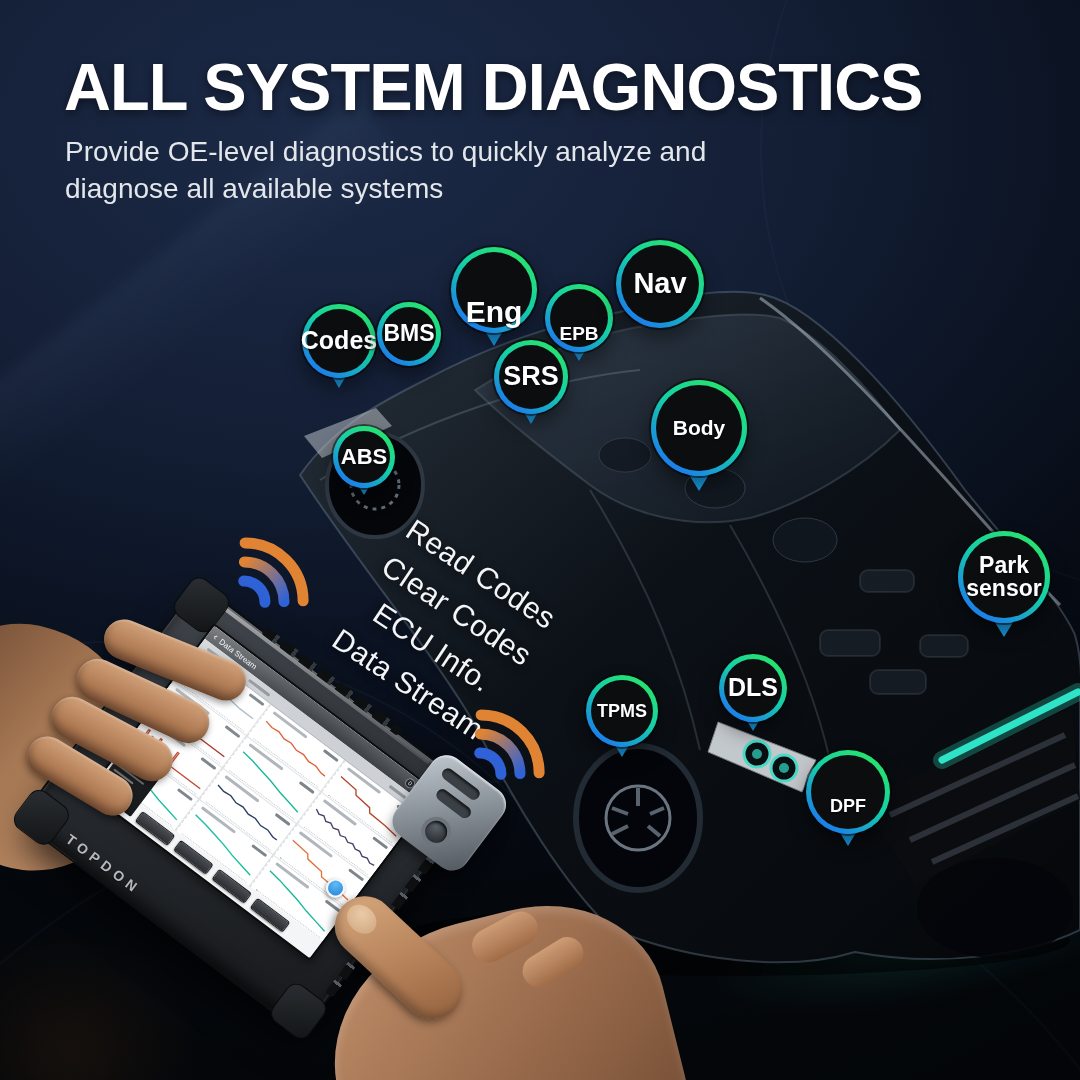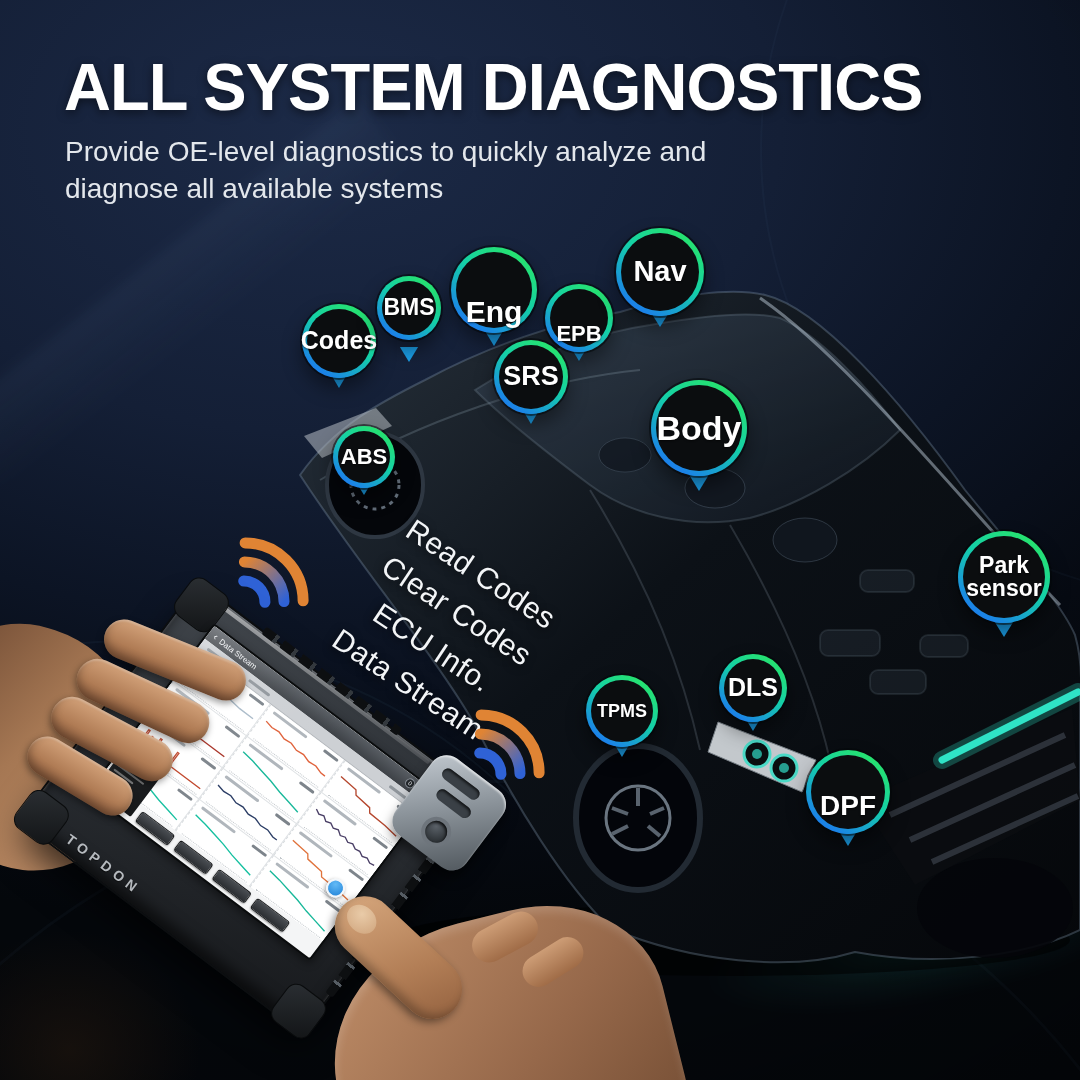--- a/index.html
+++ b/index.html
@@ -201,63 +201,63 @@
     <div>ECU Info.</div>
     <div>Data Stream</div>
   </div>
 
   <div id="bubbles">
       <div class="pointer" style="left: 328.5px; top: 371px; width: 21px; height: 17px; background: rgb(27, 159, 232);"></div>
       <div class="bubble" style="left: 302px; top: 304px; width: 74px; height: 74px; border: 5px solid transparent; background: linear-gradient(rgb(11, 13, 15), rgb(11, 13, 15)) padding-box padding-box, linear-gradient(215deg, rgb(39, 227, 108) 12%, rgb(20, 208, 168) 46%, rgb(27, 130, 232) 84%) border-box border-box;">
         <span class="lbl" style="font-size: 25px;">Codes</span>
       </div>
       <div class="pointer" style="left: 399.5px; top: 347px; width: 19px; height: 15px; background: rgb(27, 159, 232);"></div>
-      <div class="bubble" style="left: 377px; top: 276px; width: 64px; height: 64px; border: 5px solid transparent; background: linear-gradient(rgb(11, 13, 15), rgb(11, 13, 15)) padding-box padding-box, linear-gradient(215deg, rgb(39, 227, 108) 12%, rgb(20, 208, 168) 46%, rgb(27, 130, 232) 84%) border-box border-box;">
+      <div class="bubble" style="left: 377px; top: 302px; width: 64px; height: 64px; border: 5px solid transparent; background: linear-gradient(rgb(11, 13, 15), rgb(11, 13, 15)) padding-box padding-box, linear-gradient(215deg, rgb(39, 227, 108) 12%, rgb(20, 208, 168) 46%, rgb(27, 130, 232) 84%) border-box border-box;">
         <span class="lbl" style="font-size: 23px;">BMS</span>
       </div>
       <div class="pointer" style="left: 481.5px; top: 326px; width: 25px; height: 20px; background: rgb(27, 159, 232);"></div>
       <div class="bubble" style="left: 451px; top: 247px; width: 86px; height: 86px; border: 5px solid transparent; background: linear-gradient(rgb(11, 13, 15), rgb(11, 13, 15)) padding-box padding-box, linear-gradient(215deg, rgb(39, 227, 108) 12%, rgb(20, 208, 168) 46%, rgb(27, 130, 232) 84%) border-box border-box; align-items: flex-end;">
         <span class="lbl" style="font-size: 30px;">Eng</span>
       </div>
       <div class="pointer" style="left: 569px; top: 345px; width: 20px; height: 16px; background: rgb(27, 159, 232);"></div>
       <div class="bubble" style="left: 545px; top: 284px; width: 68px; height: 68px; border: 5px solid transparent; background: linear-gradient(rgb(11, 13, 15), rgb(11, 13, 15)) padding-box padding-box, linear-gradient(215deg, rgb(39, 227, 108) 12%, rgb(20, 208, 168) 46%, rgb(27, 130, 232) 84%) border-box border-box;">
-        <span class="lbl" style="font-size: 22px; margin-top: 32px;">EPB</span>
+        <span class="lbl" style="font-size: 19px; margin-top: 32px;">EPB</span>
       </div>
       <div class="pointer" style="left: 647px; top: 307px; width: 26px; height: 20px; background: rgb(27, 159, 232);"></div>
-      <div class="bubble" style="left: 616px; top: 228px; width: 88px; height: 88px; border: 5px solid transparent; background: linear-gradient(rgb(11, 13, 15), rgb(11, 13, 15)) padding-box padding-box, linear-gradient(215deg, rgb(39, 227, 108) 12%, rgb(20, 208, 168) 46%, rgb(27, 130, 232) 84%) border-box border-box;">
+      <div class="bubble" style="left: 616px; top: 240px; width: 88px; height: 88px; border: 5px solid transparent; background: linear-gradient(rgb(11, 13, 15), rgb(11, 13, 15)) padding-box padding-box, linear-gradient(215deg, rgb(39, 227, 108) 12%, rgb(20, 208, 168) 46%, rgb(27, 130, 232) 84%) border-box border-box;">
         <span class="lbl" style="font-size: 29px;">Nav</span>
       </div>
       <div class="pointer" style="left: 520.5px; top: 407px; width: 21px; height: 17px; background: rgb(27, 159, 232);"></div>
       <div class="bubble" style="left: 494px; top: 340px; width: 74px; height: 74px; border: 5px solid transparent; background: linear-gradient(rgb(11, 13, 15), rgb(11, 13, 15)) padding-box padding-box, linear-gradient(215deg, rgb(39, 227, 108) 12%, rgb(20, 208, 168) 46%, rgb(27, 130, 232) 84%) border-box border-box;">
         <span class="lbl" style="font-size: 27px;">SRS</span>
       </div>
       <div class="pointer" style="left: 685px; top: 469px; width: 28px; height: 22px; background: rgb(27, 159, 232);"></div>
       <div class="bubble" style="left: 651px; top: 380px; width: 96px; height: 96px; border: 5px solid transparent; background: linear-gradient(rgb(11, 13, 15), rgb(11, 13, 15)) padding-box padding-box, linear-gradient(215deg, rgb(39, 227, 108) 12%, rgb(20, 208, 168) 46%, rgb(27, 130, 232) 84%) border-box border-box;">
-        <span class="lbl" style="font-size: 34px;">Body</span>
+        <span class="lbl" style="font-size: 21px;">Body</span>
       </div>
       <div class="pointer" style="left: 355px; top: 481px; width: 18px; height: 14px; background: rgb(27, 159, 232);"></div>
       <div class="bubble" style="left: 333px; top: 426px; width: 62px; height: 62px; border: 5px solid transparent; background: linear-gradient(rgb(11, 13, 15), rgb(11, 13, 15)) padding-box padding-box, linear-gradient(215deg, rgb(39, 227, 108) 12%, rgb(20, 208, 168) 46%, rgb(27, 130, 232) 84%) border-box border-box;">
         <span class="lbl" style="font-size: 22px;">ABS</span>
       </div>
       <div class="pointer" style="left: 990.5px; top: 616px; width: 27px; height: 21px; background: rgb(27, 159, 232);"></div>
       <div class="bubble" style="left: 958px; top: 531px; width: 92px; height: 92px; border: 5px solid transparent; background: linear-gradient(rgb(11, 13, 15), rgb(11, 13, 15)) padding-box padding-box, linear-gradient(215deg, rgb(39, 227, 108) 12%, rgb(20, 208, 168) 46%, rgb(27, 130, 232) 84%) border-box border-box;">
         <span class="lbl" style="font-size: 23px;">Park
 sensor</span>
       </div>
       <div class="pointer" style="left: 743px; top: 715px; width: 20px; height: 16px; background: rgb(27, 159, 232);"></div>
       <div class="bubble" style="left: 719px; top: 654px; width: 68px; height: 68px; border: 5px solid transparent; background: linear-gradient(rgb(11, 13, 15), rgb(11, 13, 15)) padding-box padding-box, linear-gradient(215deg, rgb(39, 227, 108) 12%, rgb(20, 208, 168) 46%, rgb(27, 130, 232) 84%) border-box border-box;">
         <span class="lbl" style="font-size: 25px;">DLS</span>
       </div>
       <div class="pointer" style="left: 611.5px; top: 740px; width: 21px; height: 17px; background: rgb(27, 159, 232);"></div>
       <div class="bubble" style="left: 586px; top: 675px; width: 72px; height: 72px; border: 5px solid transparent; background: linear-gradient(rgb(11, 13, 15), rgb(11, 13, 15)) padding-box padding-box, linear-gradient(215deg, rgb(39, 227, 108) 12%, rgb(20, 208, 168) 46%, rgb(27, 130, 232) 84%) border-box border-box;">
         <span class="lbl" style="font-size: 18px;">TPMS</span>
       </div>
       <div class="pointer" style="left: 836px; top: 827px; width: 24px; height: 19px; background: rgb(27, 159, 232);"></div>
       <div class="bubble" style="left: 806px; top: 750px; width: 84px; height: 84px; border: 5px solid transparent; background: linear-gradient(rgb(11, 13, 15), rgb(11, 13, 15)) padding-box padding-box, linear-gradient(215deg, rgb(39, 227, 108) 12%, rgb(20, 208, 168) 46%, rgb(27, 130, 232) 84%) border-box border-box;">
-        <span class="lbl" style="font-size: 28px; margin-top: 28px;">DPF</span>
+        <span class="lbl" style="font-size: 18px; margin-top: 28px;">DPF</span>
       </div>
     </div>
 
   <svg class="wifi wifi1" viewBox="0 0 100 100">
     <defs>
         <linearGradient id="wgrad" x1="0" y1="0" x2="1" y2="0">
       <stop offset="0" stop-color="#e08434"></stop>
       <stop offset="1" stop-color="#2f62d6"></stop>
     </linearGradient>
       </defs>

